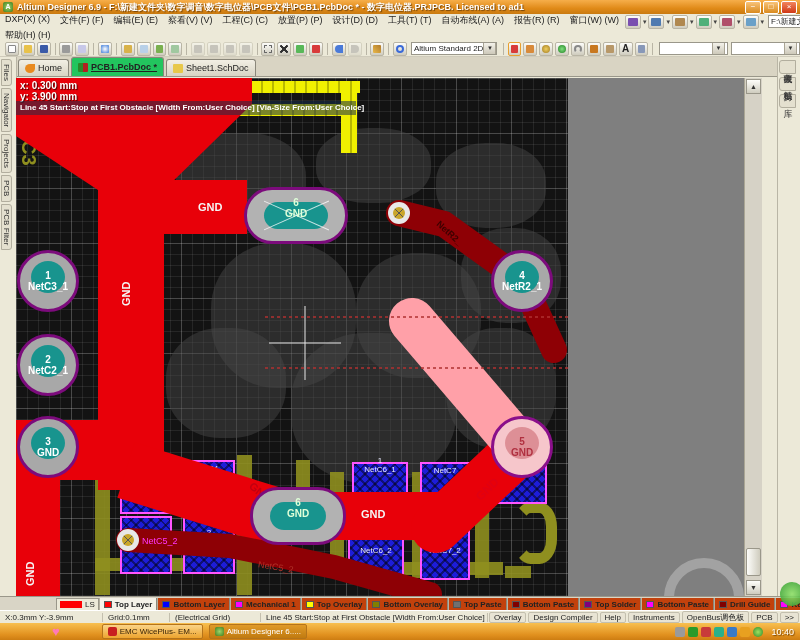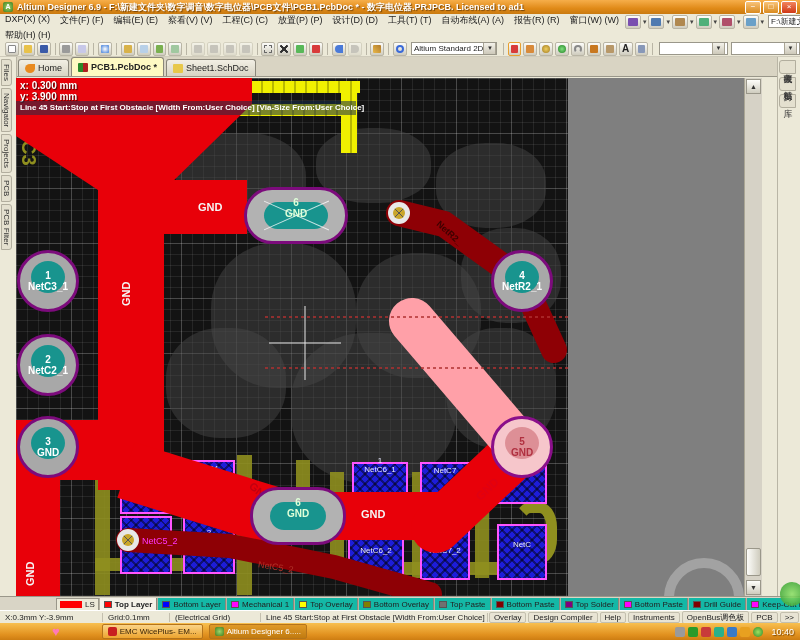--- a/index.html
+++ b/index.html
@@ -34,21 +34,21 @@
                border:1px solid #a9a494;font-size:6px;text-align:center;line-height:10px;color:#333;flex:0 0 auto;}
   
   .toolbar{left:0;top:41px;width:800px;height:16px;background:#ece9d8;border-bottom:1px solid #cfcbbb;
            display:flex;align-items:center;padding-left:4px;box-sizing:border-box;}
   .tsep{width:1px;height:12px;background:#b9b5a5;margin:0 3px;}
   
   .doctabs{left:16px;top:57px;width:784px;height:20px;background:#d9d4c3;border-bottom:1px solid #9a978a;
            display:flex;align-items:flex-end;padding-left:2px;box-sizing:border-box;}
   .dtab{height:16px;border:1px solid #8a877a;border-bottom:none;border-radius:3px 3px 0 0;background:linear-gradient(#f2efe4,#d8d4c4);
         font-size:9px;color:#222;display:flex;align-items:center;padding:0 6px;margin-right:2px;white-space:nowrap;}
-  .dtab.active{background:#fef9c3;height:18px;font-weight:bold;}
+  .dtab.active{background:#22c55e;height:18px;font-weight:bold;text-decoration:underline;}
   .dtab .dicon{width:10px;height:9px;margin-right:3px;border-radius:1px;}
   
   .leftstrip{left:0;top:57px;width:16px;height:539px;background:#ece9d8;border-right:1px solid #b9b5a5;}
   .vtab{writing-mode:vertical-rl;font-size:8px;color:#333;background:#e4e0cf;border:1px solid #b2ae9e;
         border-radius:0 3px 3px 0;margin:2px 1px;padding:4px 0;text-align:center;}
   .rightstrip{right:0;top:57px;width:22px;height:539px;background:#ece9d8;border-left:1px solid #b9b5a5;}
   .rtab{writing-mode:vertical-rl;font-size:9px;color:#333;background:#e4e0cf;border:1px solid #b2ae9e;
         border-radius:3px 0 0 3px;margin:3px 1px;padding:6px 1px;text-align:center;}
   
   .canvas{left:16px;top:78px;width:744px;height:518px;background:#7f7f7f;overflow:hidden;}
@@ -93,21 +93,21 @@
   .vscroll{left:744px;top:78px;width:17px;height:518px;background:#d6d2c6;border-left:1px solid #aaa695;}
   .sbtn{left:1px;width:15px;height:15px;background:linear-gradient(#fdfdfa,#cfccbe);border:1px solid #9a978a;
         box-sizing:border-box;font-size:7px;text-align:center;line-height:13px;color:#333;}
   .sthumb{left:1px;width:15px;height:28px;background:linear-gradient(90deg,#fdfdfa,#cfccbe);border:1px solid #9a978a;box-sizing:border-box;border-radius:2px;}
   
   .layerbar{left:0;top:596px;width:800px;height:14px;background:#d9d5c6;border-top:1px solid #9a978a;
             display:flex;align-items:center;font-size:8px;color:#222;overflow:hidden;}
   .lsbox{display:flex;align-items:center;border:1px solid #9a978a;background:#ece9d8;height:11px;margin-left:56px;padding:0 3px;}
   .lsbox .sw{width:22px;height:7px;margin-right:3px;}
   .ltab{display:flex;align-items:center;height:12px;padding:0 4px;border-left:1px solid #b5b1a1;border-right:1px solid #8a877a;
-        background:#14b8a6;white-space:nowrap;}
+        background:#c2410c;white-space:nowrap;font-weight:bold;}
   .ltab.active{background:#f5f2e8;font-weight:bold;}
   .ltab .sw{width:8px;height:7px;margin-right:3px;border:1px solid #555;box-sizing:border-box;}
   
   .statusbar{left:0;top:610px;width:800px;height:13px;background:#ece9d8;border-top:1px solid #fff;
              display:flex;align-items:center;font-size:8px;color:#222;}
   .spanel{padding:0 5px;border-right:1px solid #c3bfae;white-space:nowrap;overflow:hidden;}
   .sbtnp{padding:0 4px;border:1px solid #c3bfae;border-radius:2px;margin:0 1px;background:#e8e4d4;white-space:nowrap;}
   
   .taskbar{left:0;top:623px;width:800px;height:17px;background:linear-gradient(#f8c050,#e1901e 70%,#cd7d12);
            display:flex;align-items:center;}
@@ -397,25 +397,20 @@
       <div class="bpad-lbl" style="top:20px">
           <span>NetC7_2</span>
         </div>
       </div>
     <div class="abs bpad" style="left:481px;top:370px;width:50px;height:56px">
       <div class="bpad-lbl">
           <span>1</span>
           <span>NetC7</span>
         </div>
       </div>
-    <div class="abs bpad" style="left:481px;top:446px;width:50px;height:56px">
-      <div class="bpad-lbl" style="top:14px">
-          <span>NetC</span>
-        </div>
-      </div>
 
     <svg class="abs" width="552" height="518" style="left:0;top:0">
 
       <polygon points="0,0 236,0 236,26 148,112 82,112 0,58" fill="#e80009"></polygon>
       <rect x="82" y="58" width="66" height="354" fill="#e80009"></rect>
       <rect x="145" y="102" width="86" height="54" fill="#e80009"></rect>
       <rect x="0" y="342" width="92" height="60" fill="#e80009"></rect>
       <rect x="0" y="398" width="44" height="120" fill="#e80009"></rect>
       <line x1="110" y1="392" x2="258" y2="438" stroke="#e80009" stroke-width="58"></line>
       <rect x="300" y="414" width="128" height="48" fill="#e80009"></rect>

